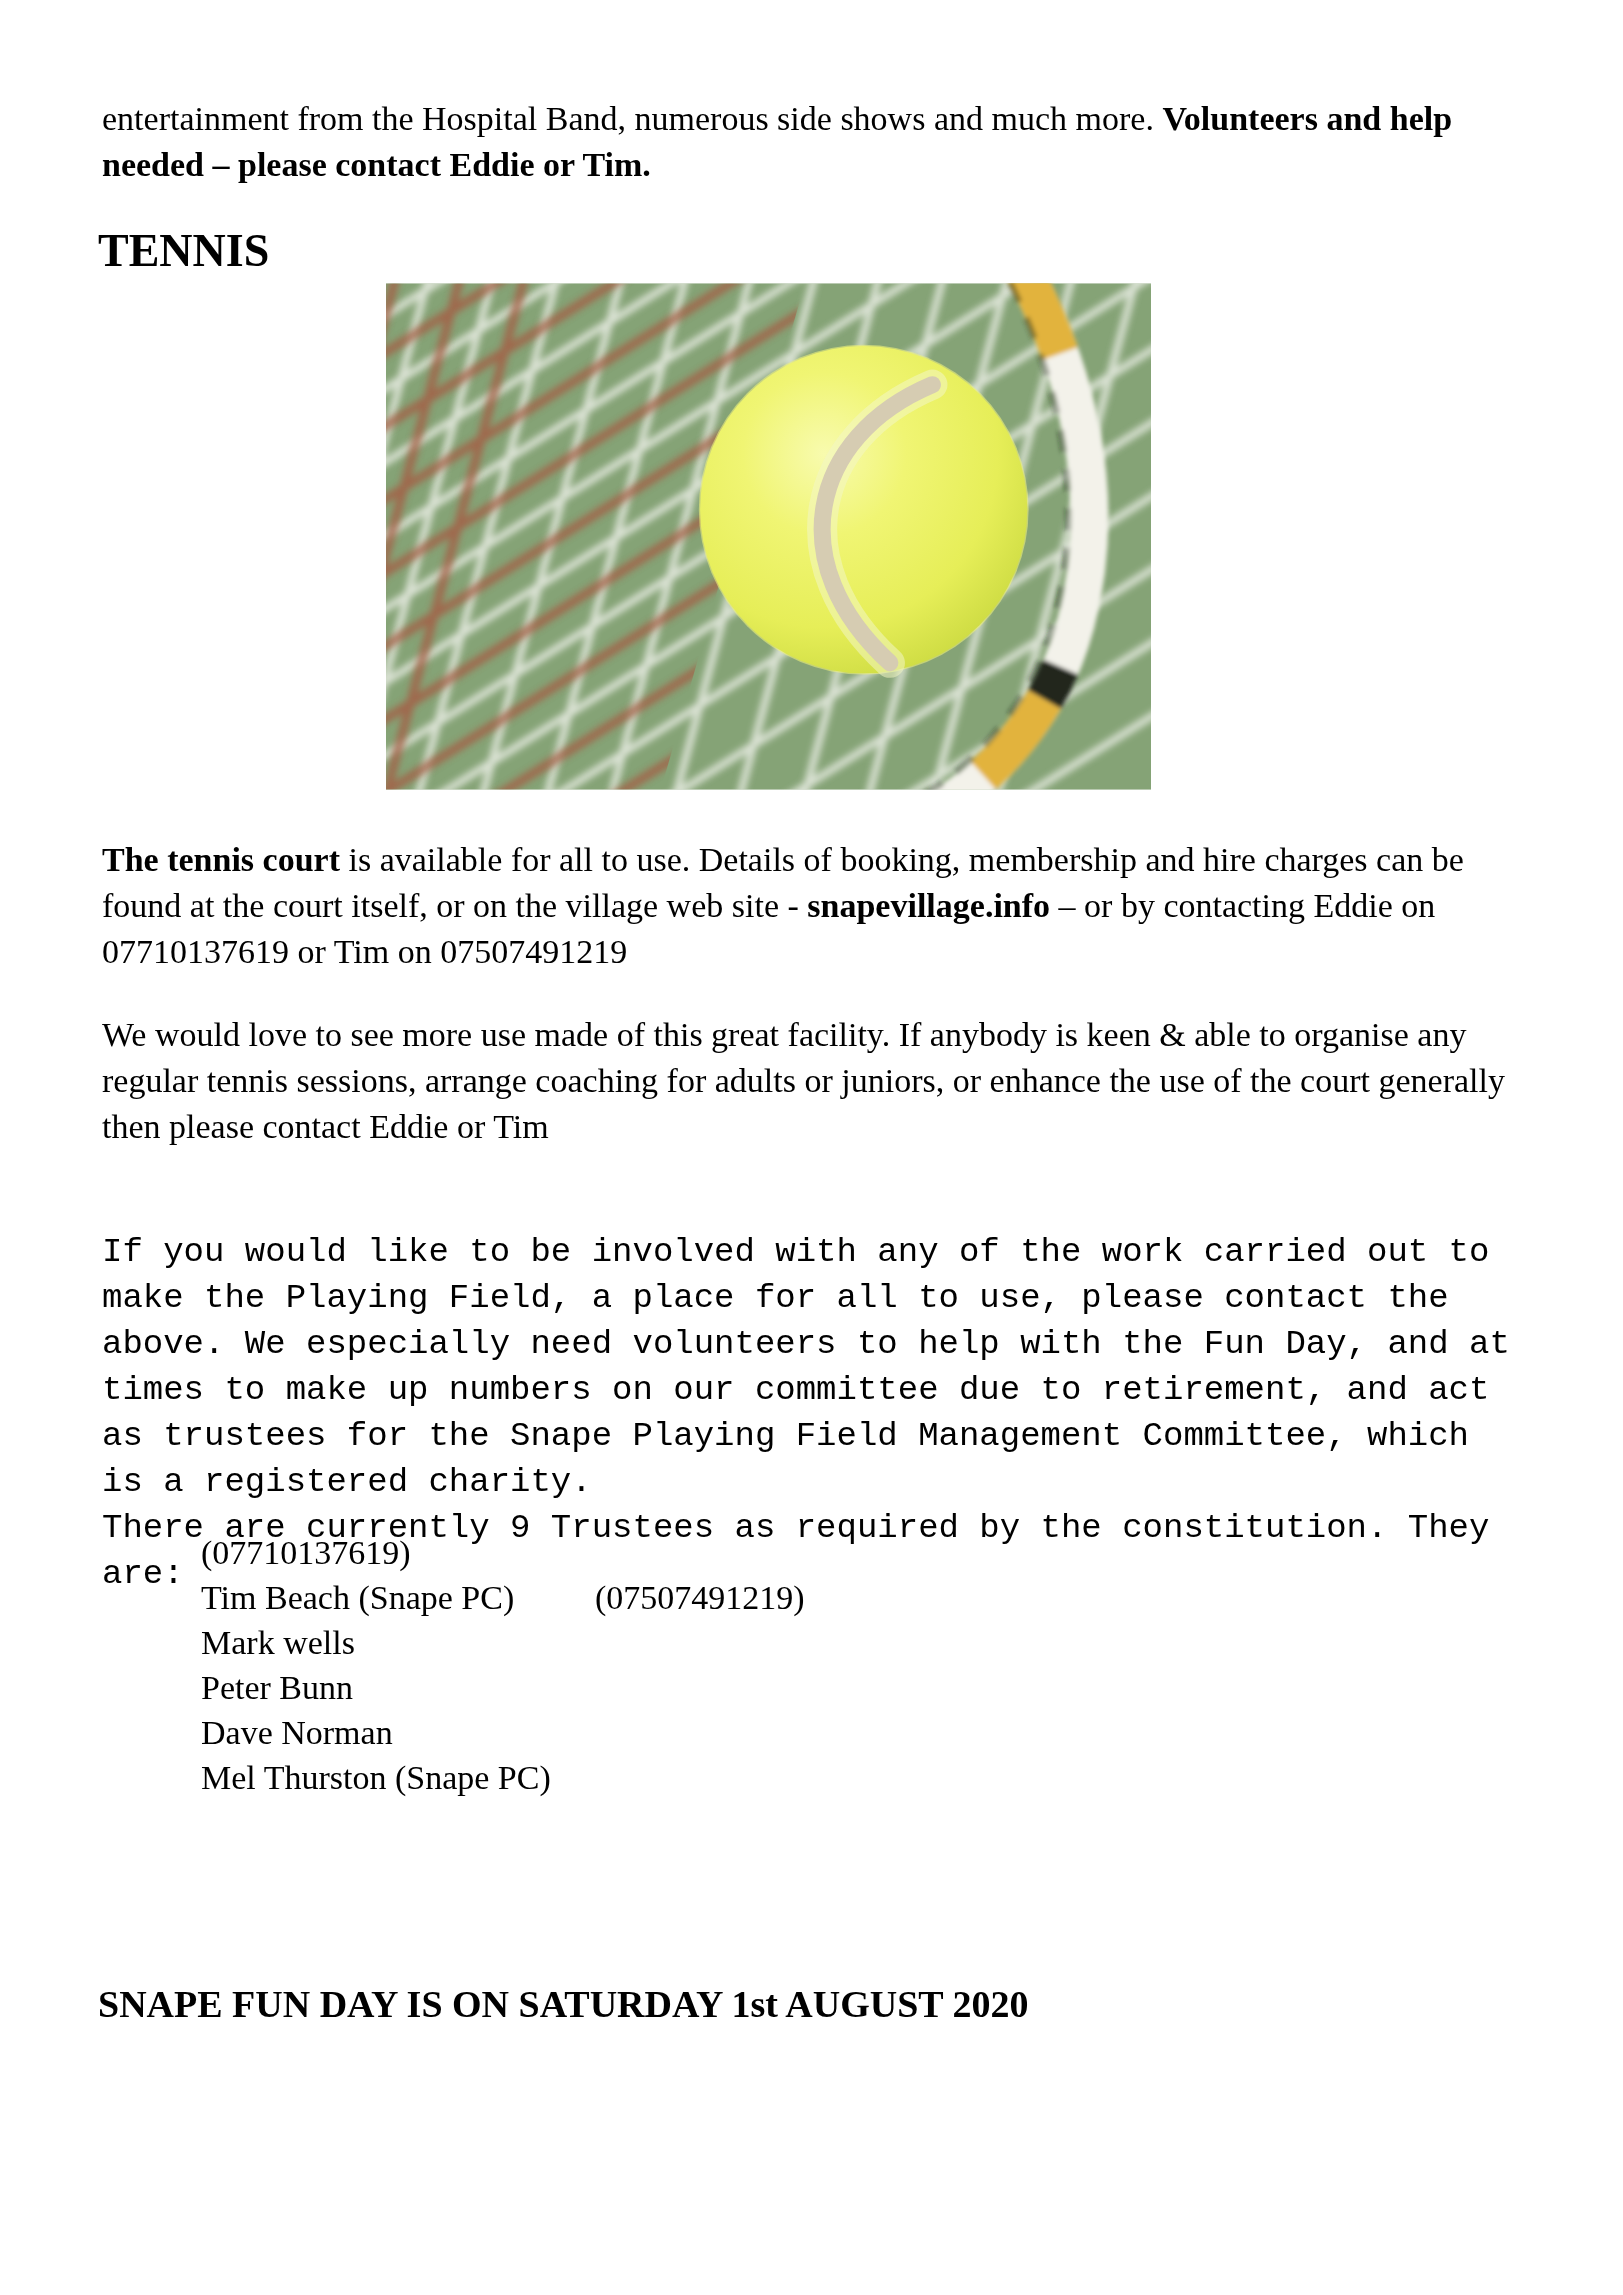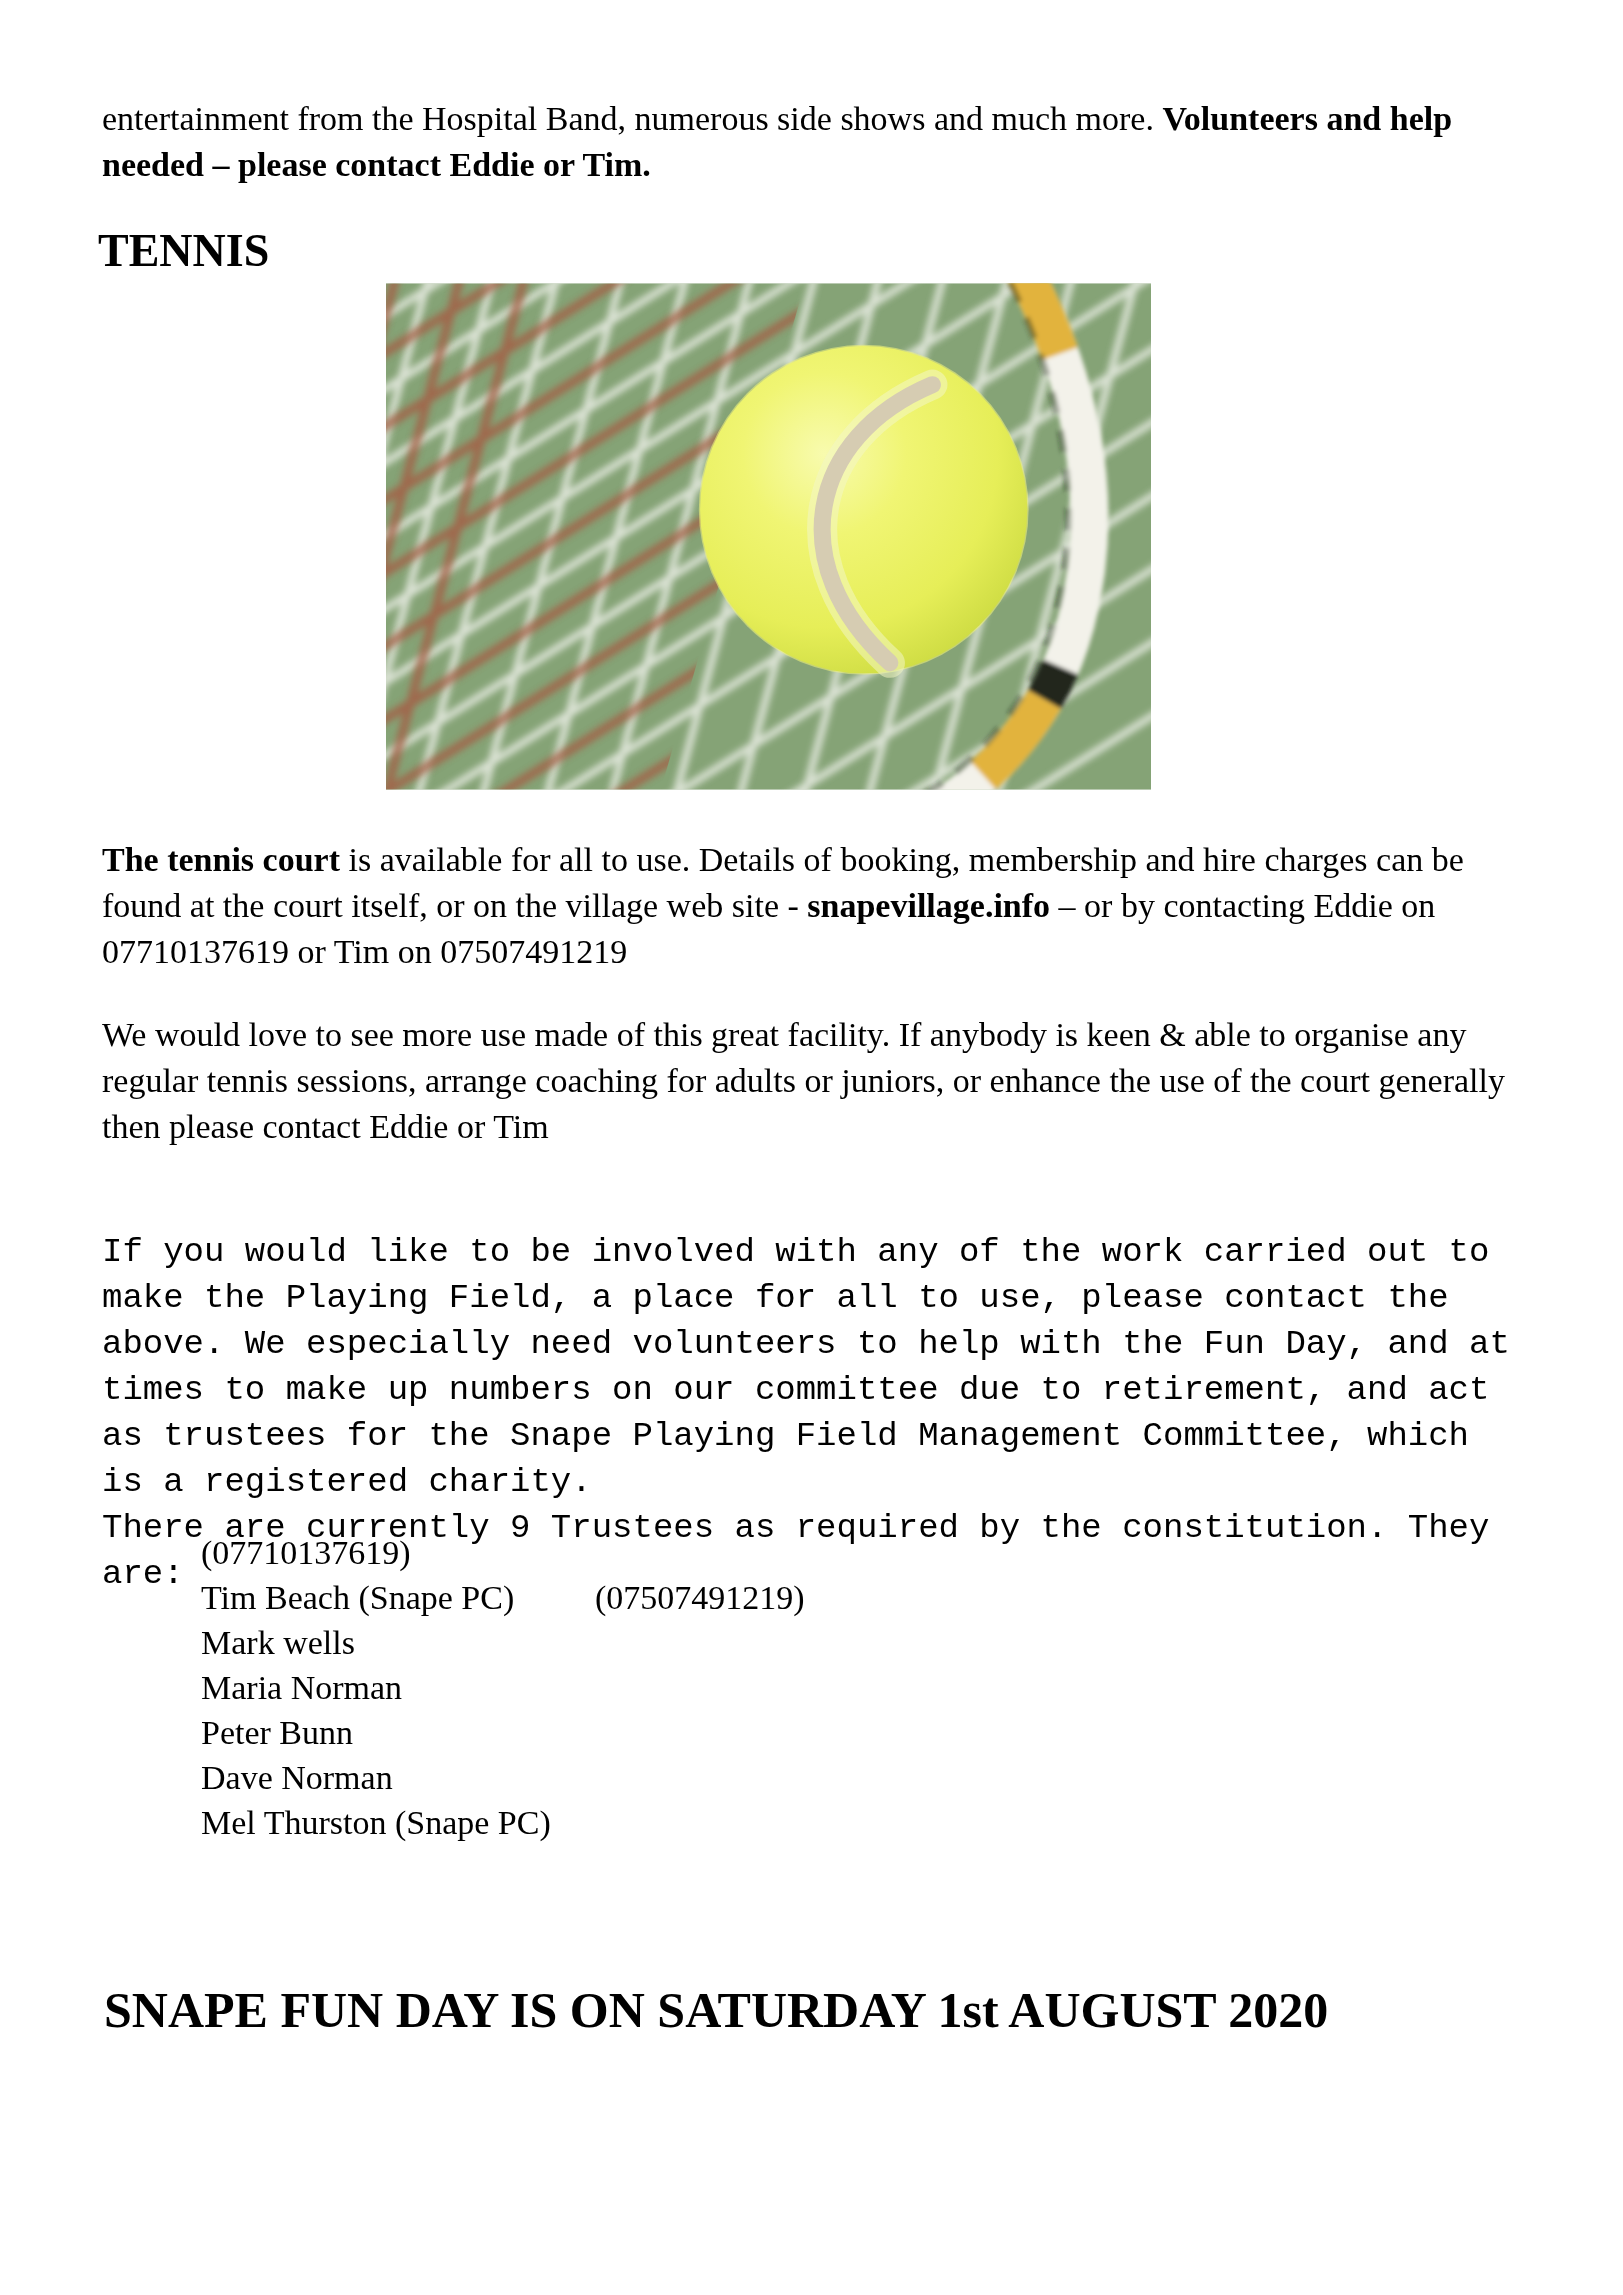--- a/index.html
+++ b/index.html
@@ -23,21 +23,21 @@
     position: absolute;
     left: 386px;
     top: 283px;
     width: 765px;
     height: 507px;
     display: block;
   }
   .trustees { font-size: 34px; line-height: 45px; padding-left: 103px; }
   .trustee-row { display: grid; grid-template-columns: 394px auto; }
   .footer-heading {
-    font-size: 50px; line-height: 59px; font-weight: bold; margin: 6px;
+    font-size: 38px; line-height: 59px; font-weight: bold; margin: 0;
     white-space: nowrap;
   }
 </style>
 </head>
 <body>
 
 <div class="page">
 
   <p class="para block" style="top:92px;">
     <span>entertainment from the Hospital Band, numerous side shows and much more. </span><b>Volunteers and help needed – please contact Eddie or Tim.</b>
@@ -168,21 +168,20 @@
     </div>
     <div class="trustee-row">
       <span class="t-name">Tim Beach (Snape PC)</span>
       <span class="t-phone">(07507491219)</span>
     </div>
     <div class="trustee-row">
       <span class="t-name">Mark wells</span>
       <span class="t-phone"></span>
     </div>
     <div class="trustee-row">
-      <span class="t-name">Maria Norman</span>
       <span class="t-phone"></span>
     </div>
     <div class="trustee-row">
       <span class="t-name">Peter Bunn</span>
       <span class="t-phone"></span>
     </div>
     <div class="trustee-row">
       <span class="t-phone"></span>
     </div>
     <div class="trustee-row">

